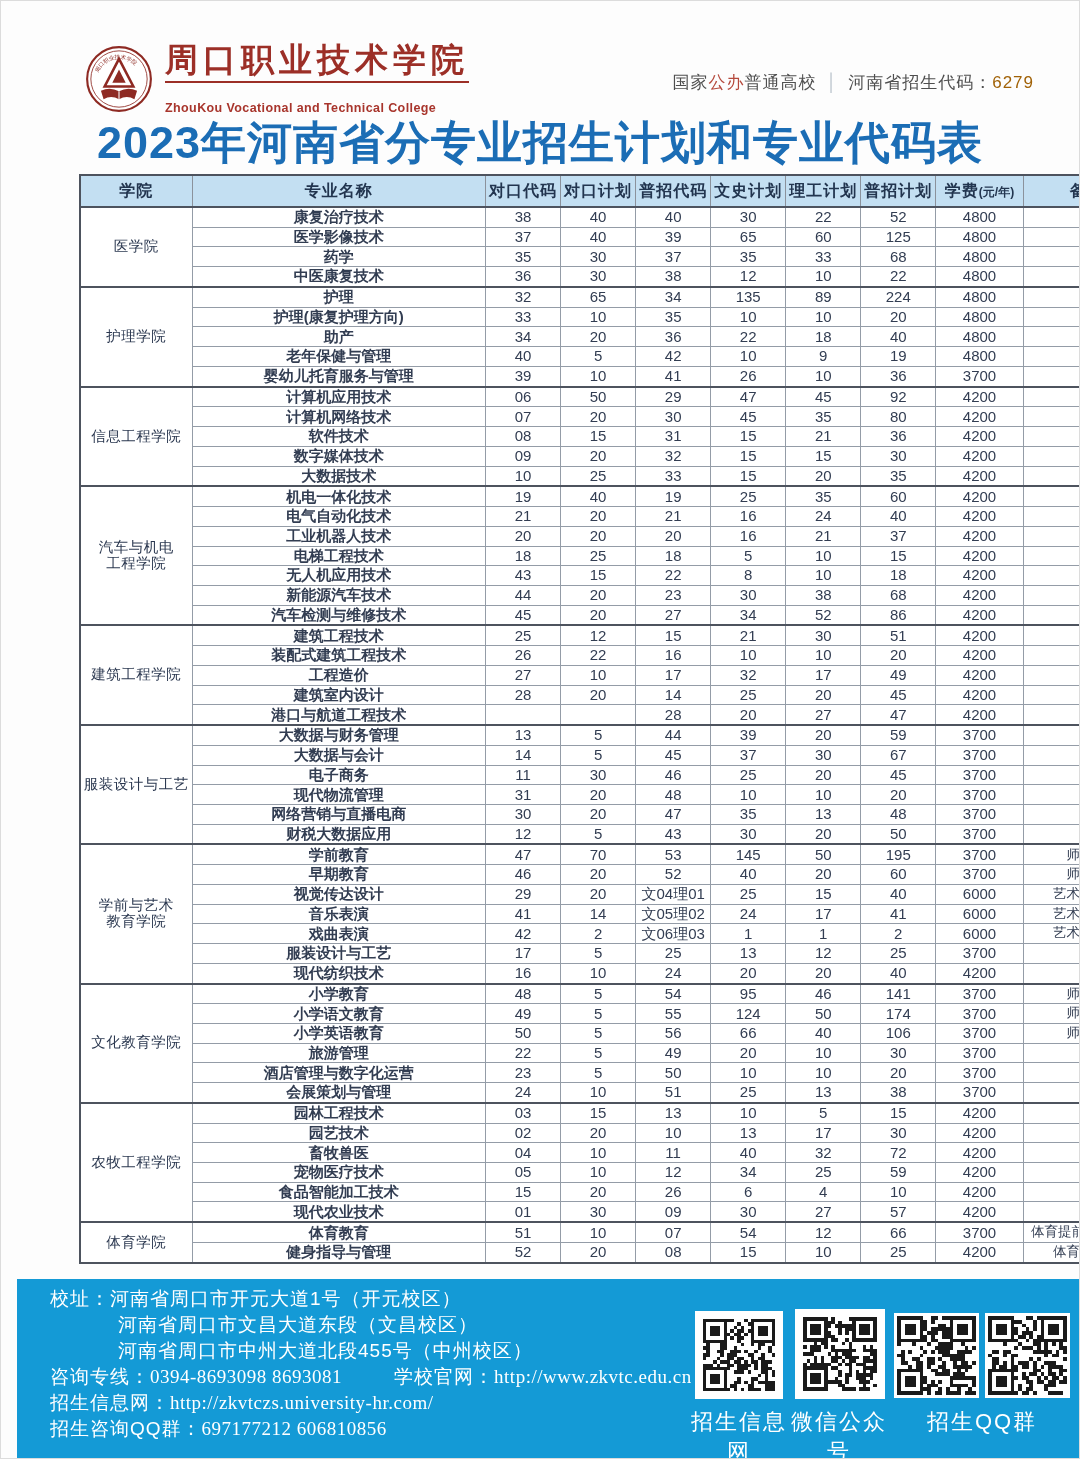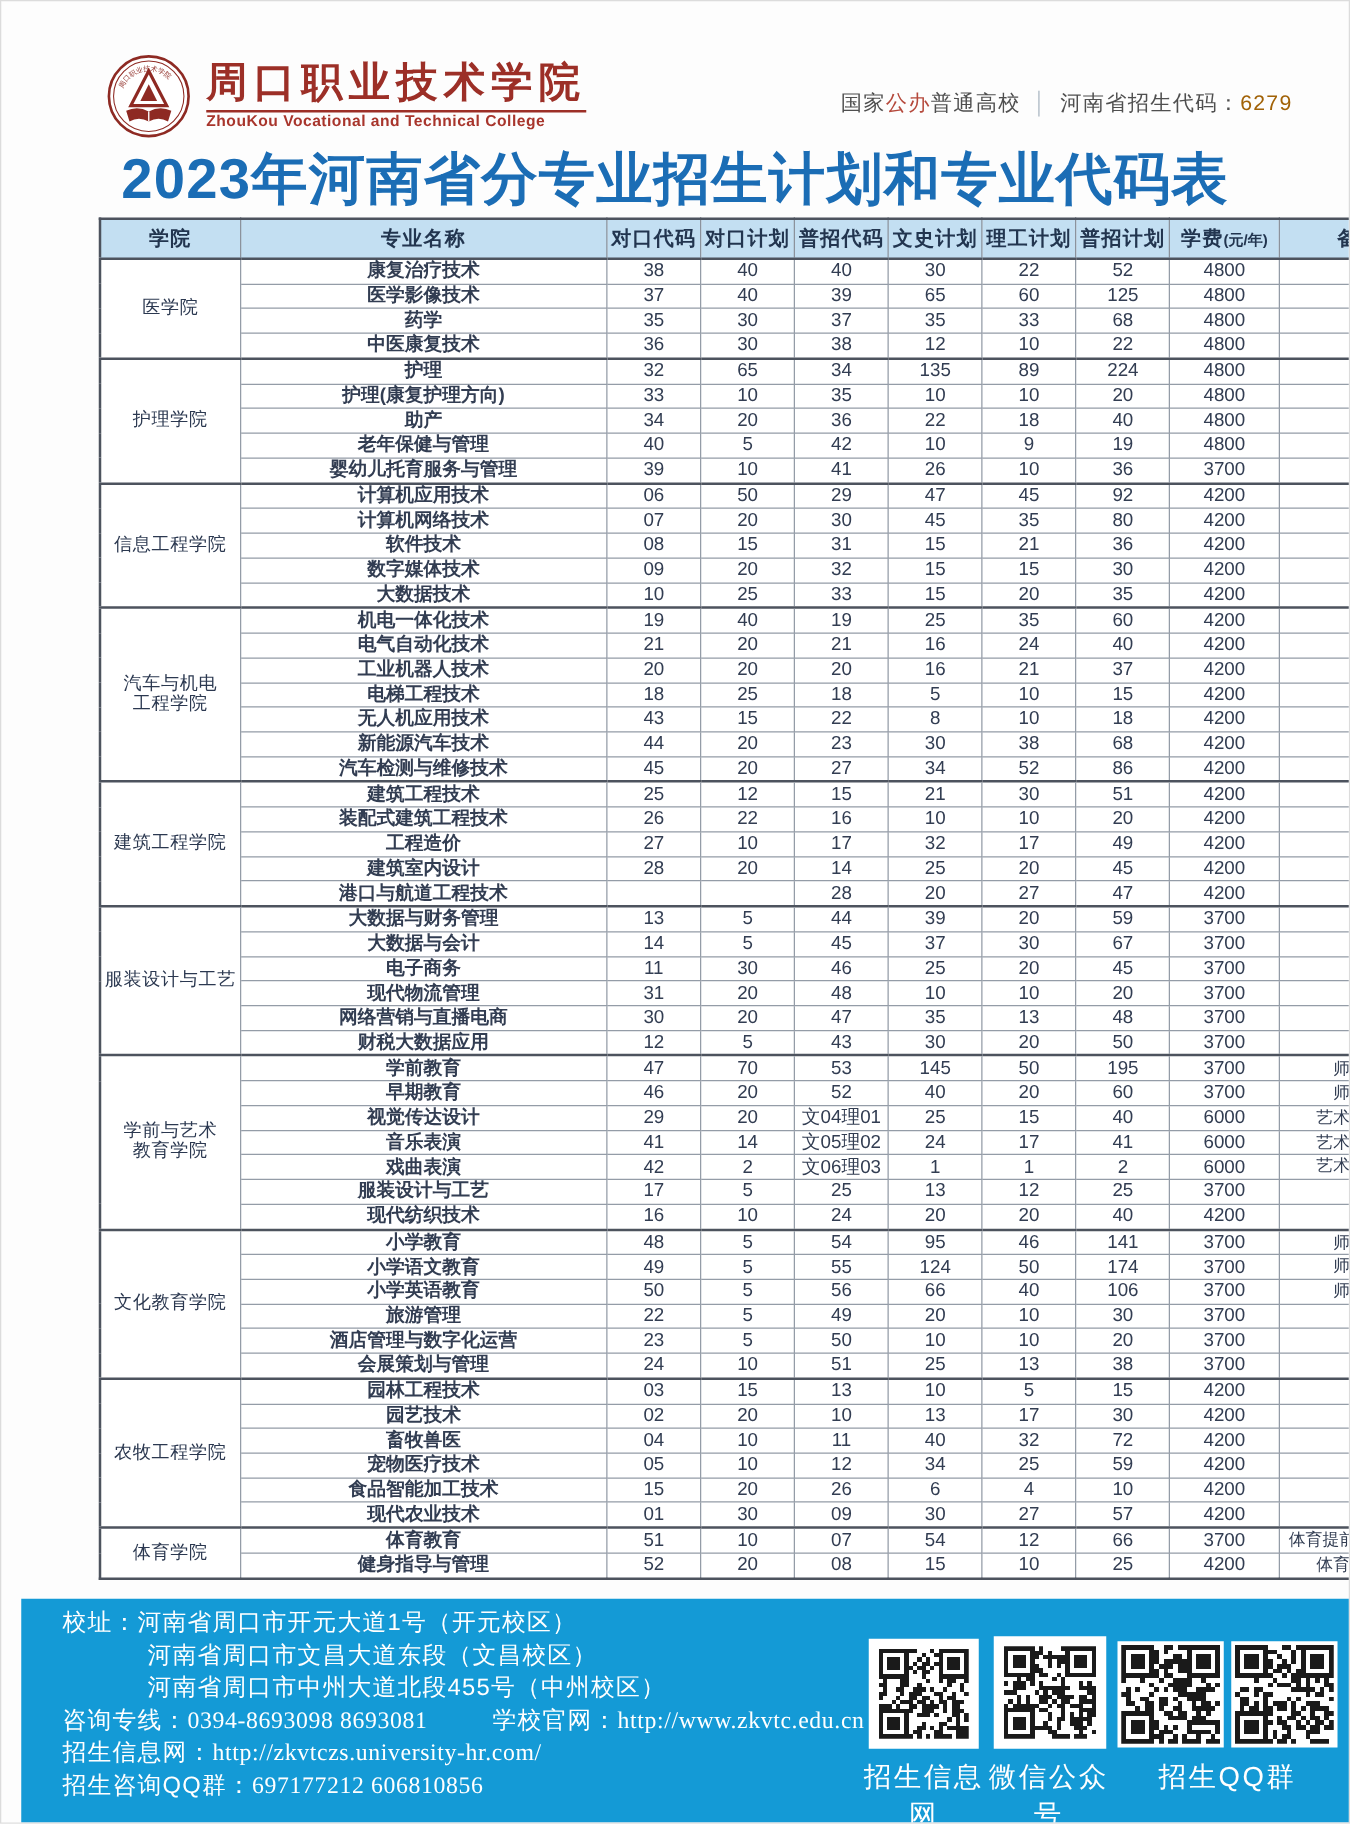--- a/index.html
+++ b/index.html
@@ -3,21 +3,21 @@
 <meta charset="utf-8">
 <style>
   html,body{margin:0;padding:0;background:#e9e9e9;}
   .page{position:relative;width:1080px;height:1459px;background:#fdfdfd;margin:0 auto;
         font-family:"Liberation Sans",sans-serif;overflow:hidden;border:1px solid #dcdcdc;box-sizing:border-box;}
   
   .logo-block{position:absolute;left:84px;top:42px;display:flex;align-items:center;gap:12px;}
   .seal{width:68px;height:68px;flex:0 0 auto;}
   .school-names{display:flex;flex-direction:column;}
   .school-cn{font-family:"Liberation Serif",serif;font-weight:700;font-size:33px;color:#9c2f27;letter-spacing:5px;line-height:1.05;}
-  .school-en{font-size:12.5px;font-weight:700;color:#a8352c;letter-spacing:0.4px;border-top:2px solid #9c2f27;padding-top:0;margin-top:3px;}
+  .school-en{font-size:12.5px;font-weight:700;color:#a8352c;letter-spacing:0.4px;border-top:2px solid #9c2f27;padding-top:18px;margin-top:3px;}
   .badge{position:absolute;right:45px;top:70px;font-size:17px;color:#4f4f4f;letter-spacing:1px;}
   .badge .red{color:#b5493c;}
   .badge .code{color:#a16207;}
   .badge .divider{color:#b9c3cc;margin:0 10px;font-weight:400;}
   .page-title{position:absolute;left:0;top:112px;width:100%;text-align:center;
               font-size:45px;font-weight:900;color:#1b6db5;letter-spacing:1px;}
   
   .plan-table-wrap{position:absolute;left:78px;top:173px;width:1073px;height:1090px;}
   table.plan{width:100%;height:100%;border-collapse:collapse;table-layout:fixed;border:2px solid #4d535e;}
   table.plan th{background:#c3dff2;color:#22354f;font-size:16px;font-weight:700;height:30px;

